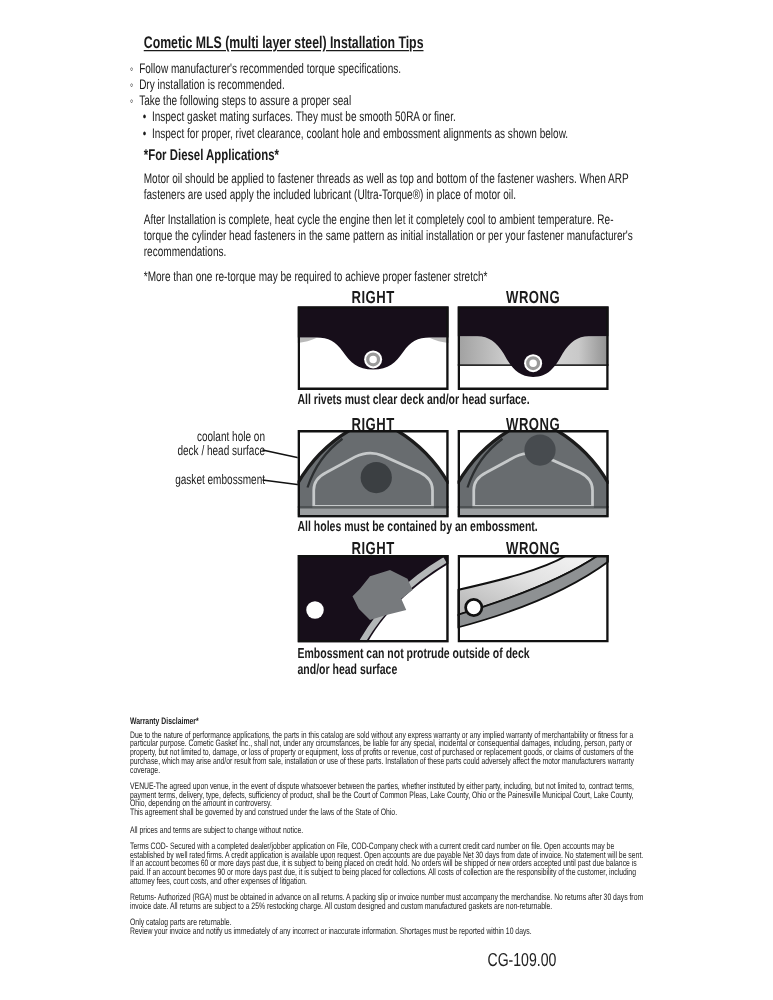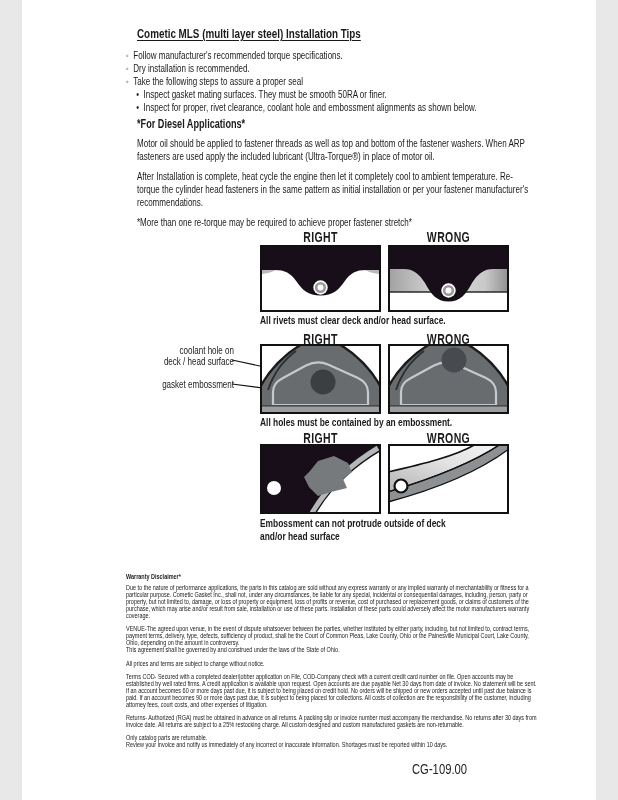--- a/index.html
+++ b/index.html
@@ -1,18 +1,18 @@
 <!DOCTYPE html>
 <html><head>
 <meta charset="utf-8">
 <style>
   * { margin:0; padding:0; box-sizing:border-box; }
   html,body { background:#e8e8e8; }
   .page {
-    position:relative; width:574px; height:800px; margin:0 auto;
+    position:relative; width:618px; height:800px; margin:0 auto;
     background:#ffffff; overflow:hidden;
     font-family:"Liberation Sans","DejaVu Sans",sans-serif;
     color:#1a1a1a;
   }
   .cx { transform:scaleX(0.73); transform-origin:0 0; }
   .cx-r { transform:scaleX(0.73); transform-origin:100% 0; }
   .cx-c { transform:scaleX(0.75); transform-origin:50% 0; }
 
   .title {
     position:absolute; left:115px; top:26px;

